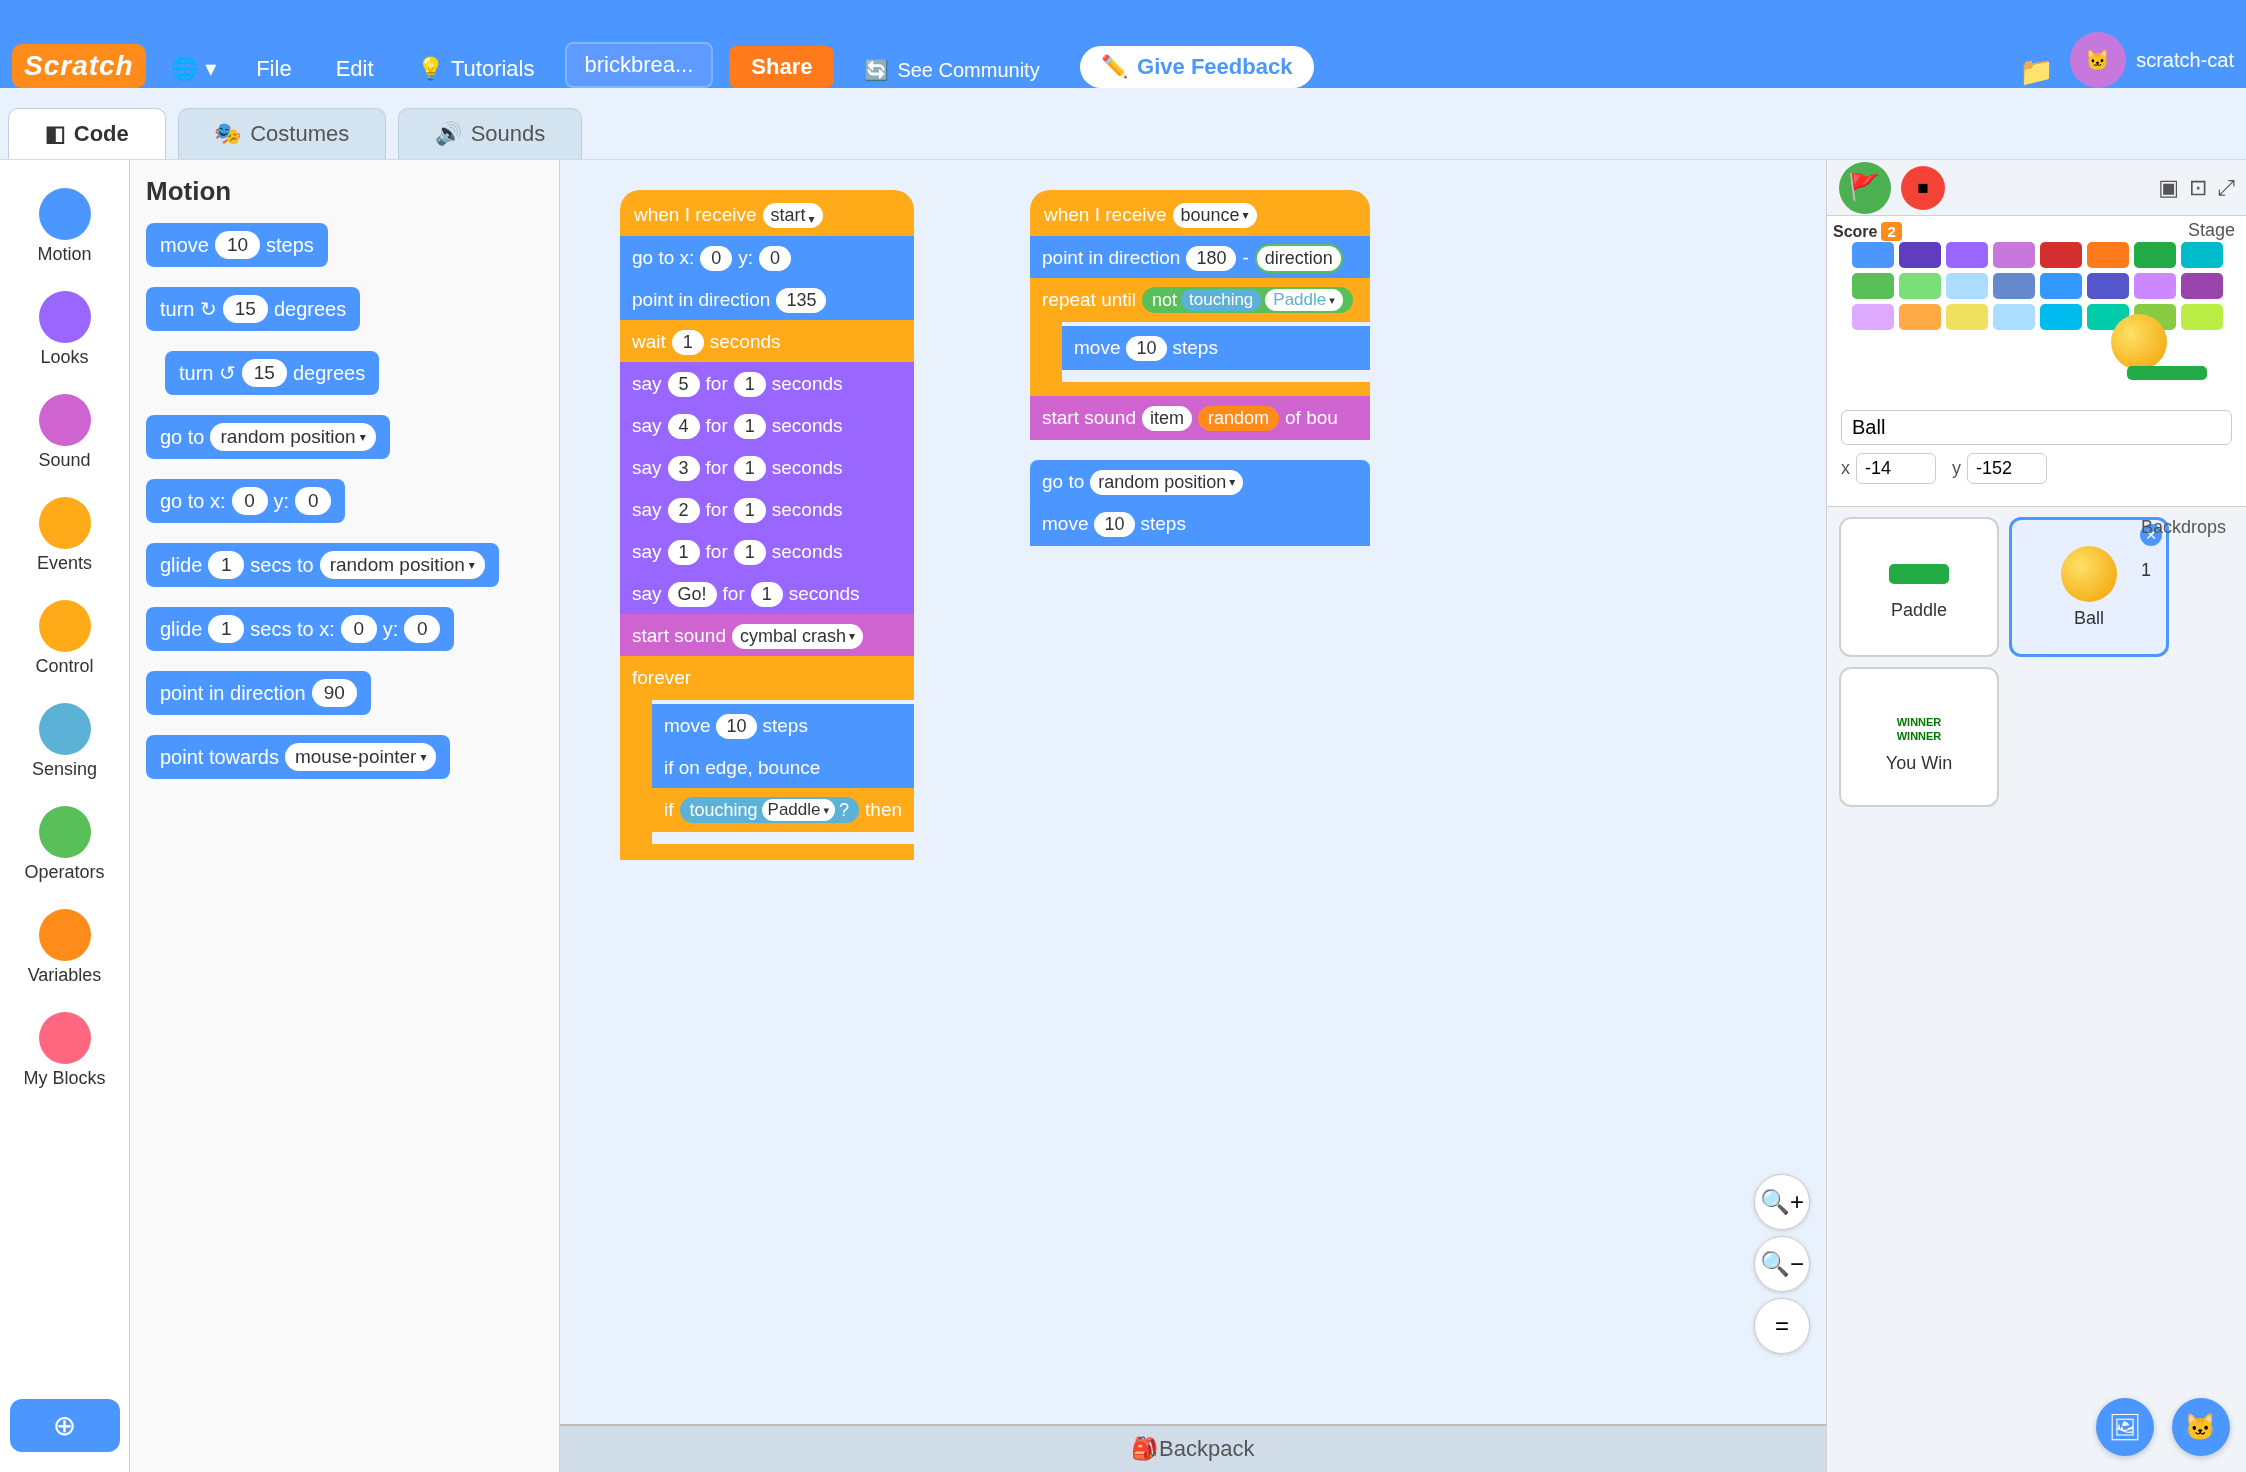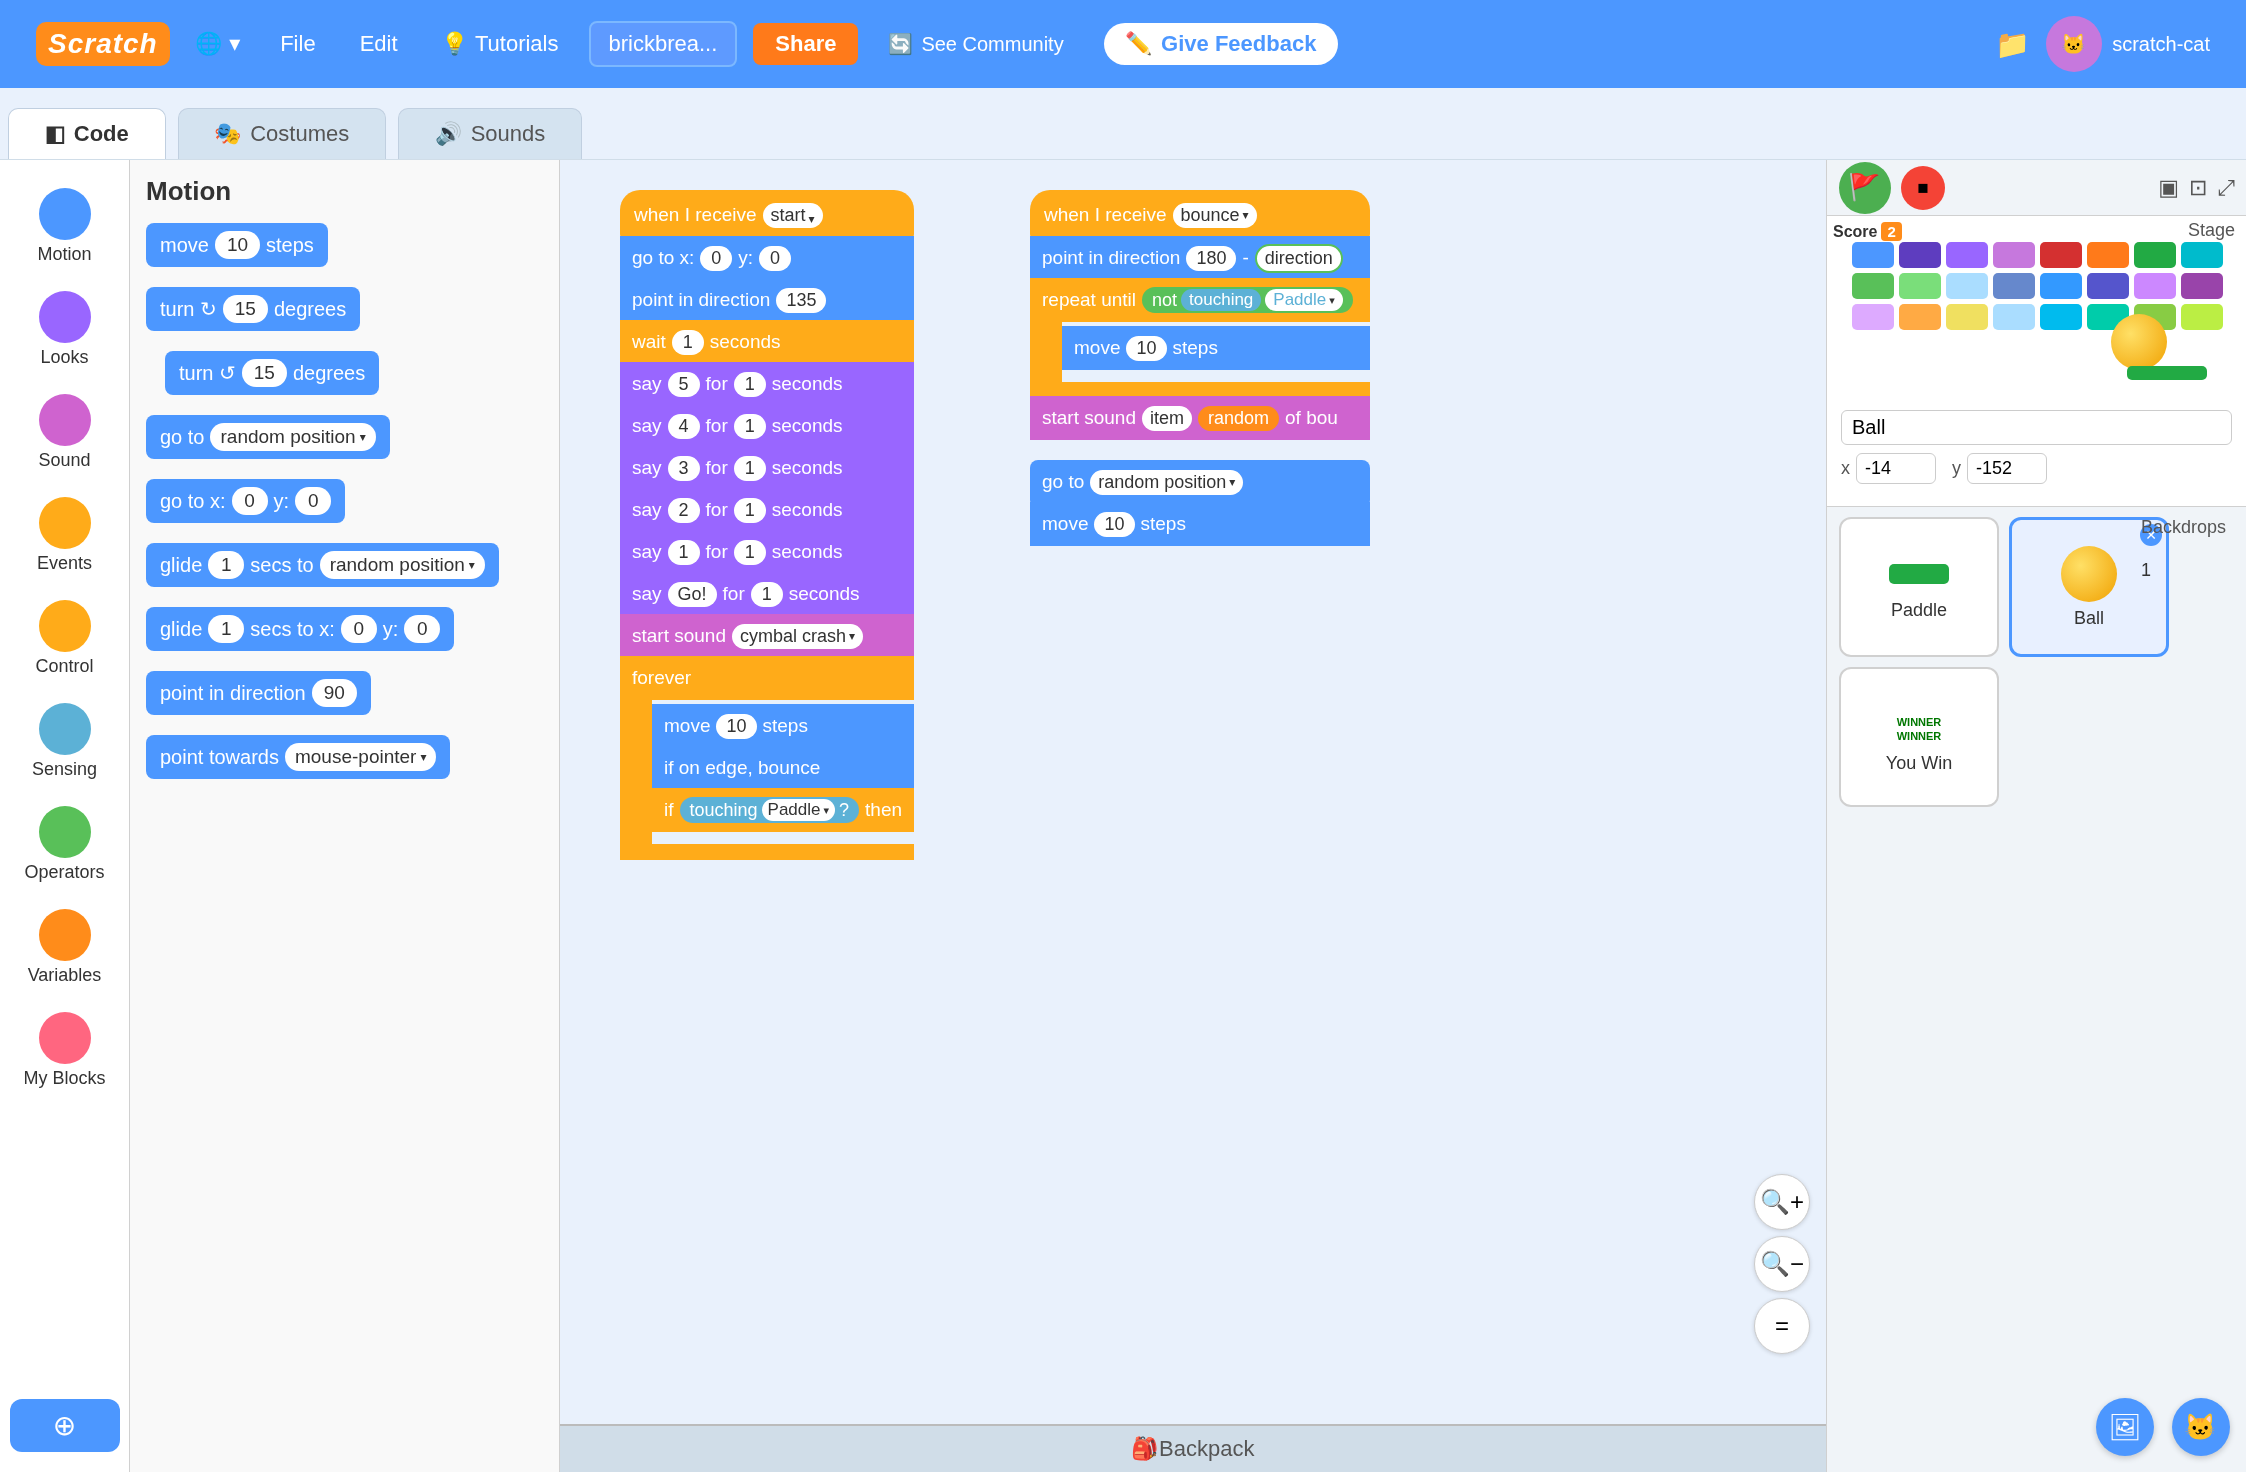--- a/index.html
+++ b/index.html
@@ -1,20 +1,20 @@
 <!DOCTYPE html>
 <html><head>
   <meta charset="utf-8">
   <style>
     * { box-sizing: border-box; margin: 0; padding: 0; }
     body { font-family: 'Helvetica Neue', Arial, sans-serif; background: #e9f1fc; overflow: hidden; width: 2246px; height: 1472px; }
 
     
     .topnav {
-      display: flex; align-items: center; background: #4c97ff; height: 88px; padding: 0 36px; gap: 16px; position: relative; z-index: 100;
+      display: flex; align-items: flex-end; background: #4c97ff; height: 88px; padding: 0 12px; gap: 16px; position: relative; z-index: 100;
     }
     .scratch-logo {
       background: #ff8c1a; border-radius: 10px; padding: 6px 12px; font-weight: 900; font-size: 28px; color: white; letter-spacing: 1px; font-style: italic;
     }
     .nav-globe {
       display: flex; align-items: center; gap: 6px; color: white; font-size: 22px; cursor: pointer; padding: 6px 10px; border-radius: 6px;
     }
     .nav-btn {
       color: white; font-size: 22px; cursor: pointer; padding: 6px 14px; border-radius: 6px; background: none; border: none;
     }

